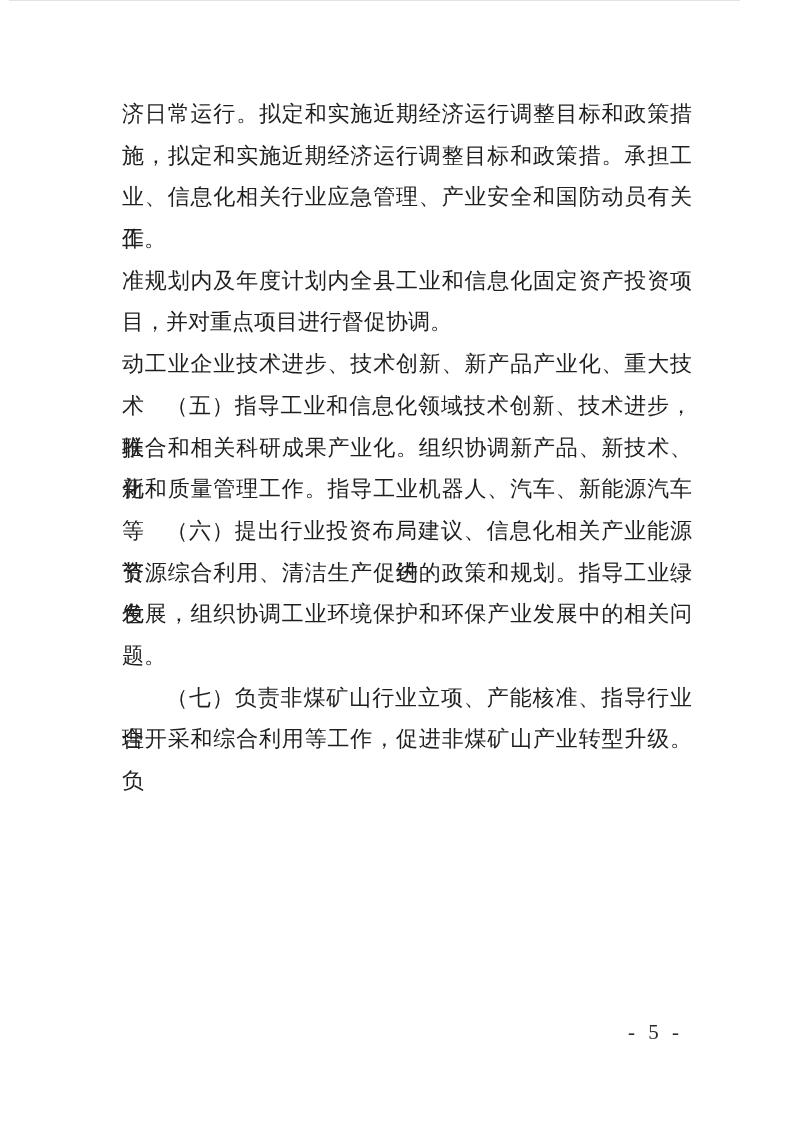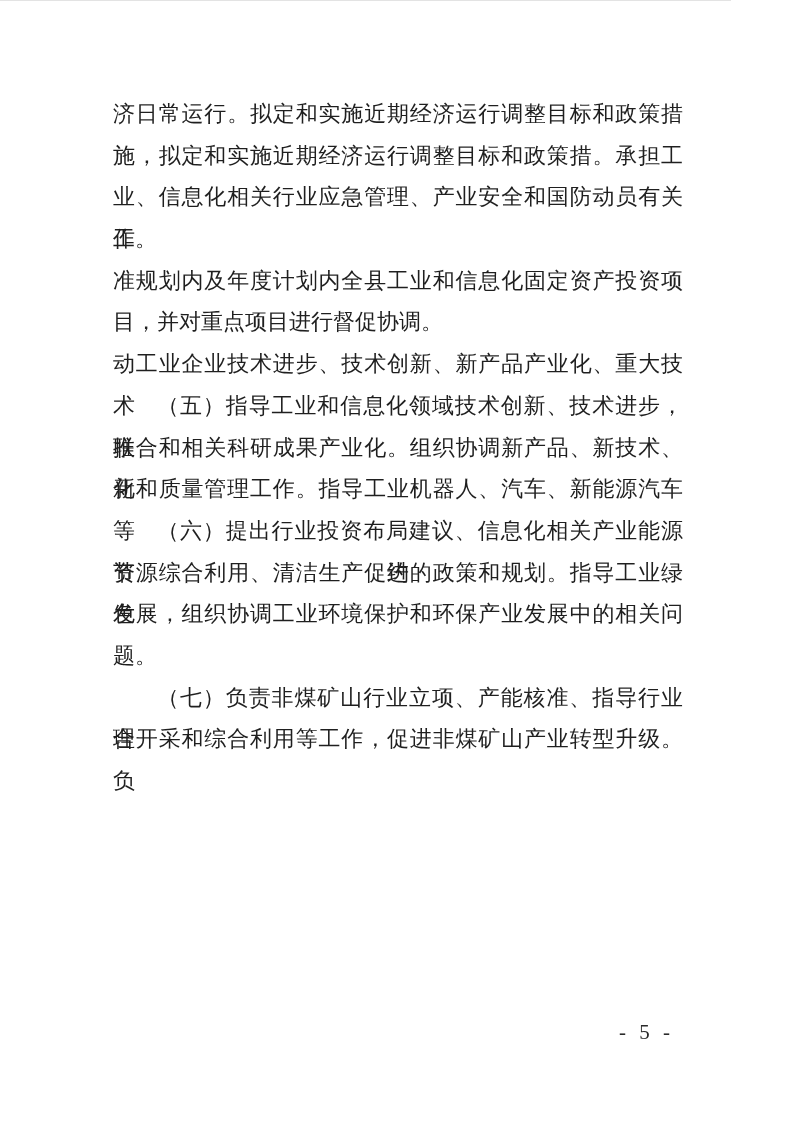--- a/index.html
+++ b/index.html
@@ -13,20 +13,21 @@
     font-family: "Liberation Serif", "DejaVu Serif", serif;
   }
   .page {
     position: relative;
     width: 731px;
     height: 1122px;
     background: #ffffff;
     overflow: hidden;
     border-top: 1px solid #e3e3e3;
     box-sizing: border-box;
+    margin-left: 9px;
   }
   .content {
     position: absolute;
     left: 113px;
     top: 92px;
     width: 570px;
     color: #1f1f1f;
   }
   .line {
     font-size: 22px;

